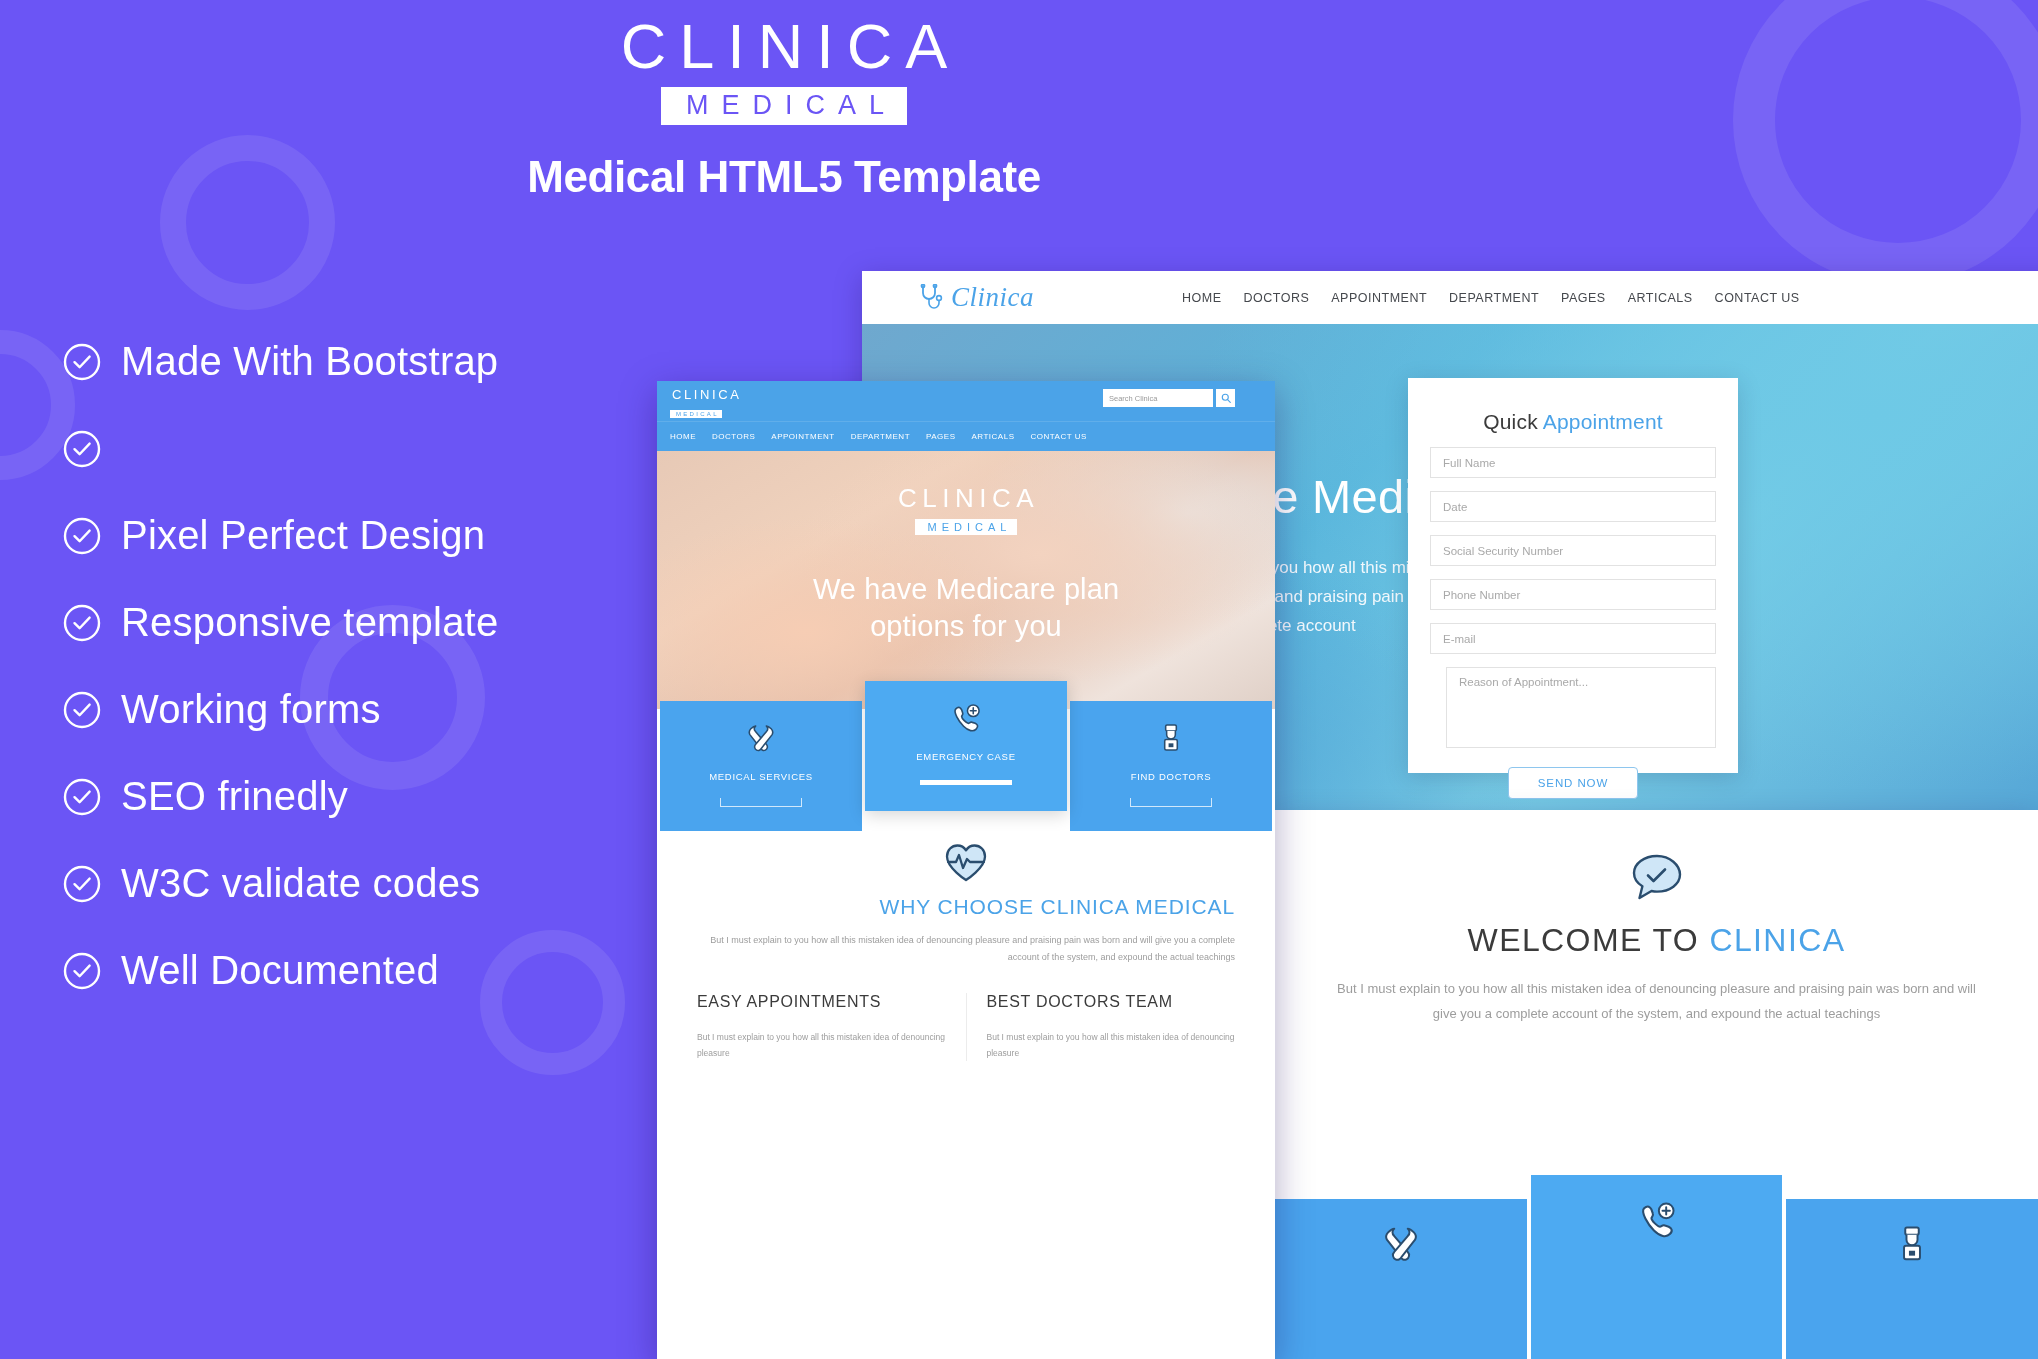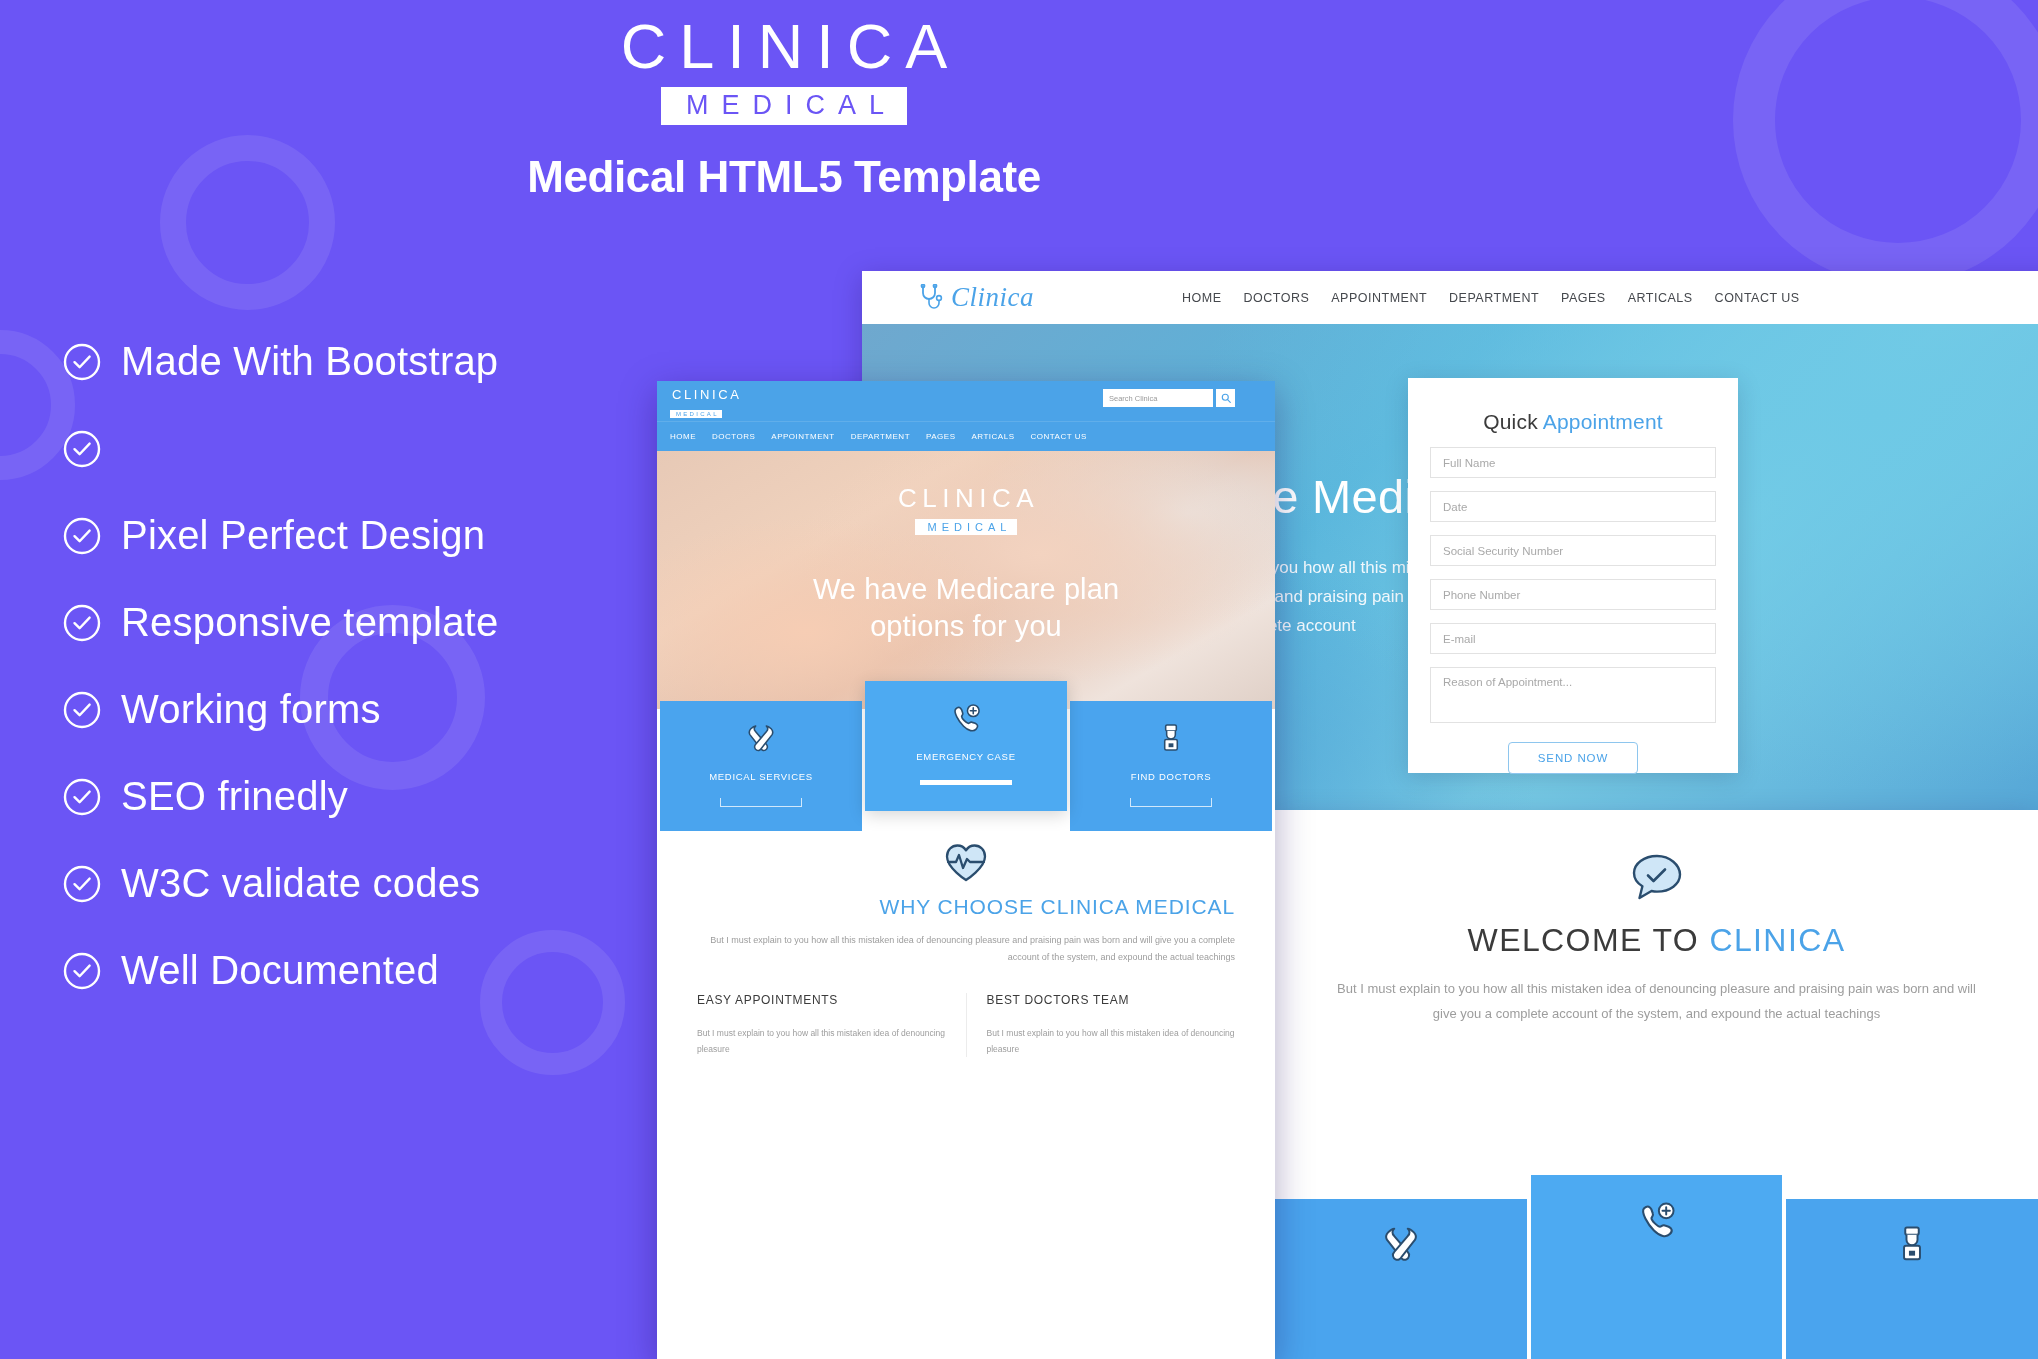--- a/index.html
+++ b/index.html
@@ -108,21 +108,21 @@
     background: #fff; box-shadow: 0 5px 22px rgba(20,40,80,0.18);
     padding: 32px 22px 0 22px;
   }
   #appointment-title { font-size: 21px; text-align: center; color: #3b3b3b; letter-spacing: 0.2px; }
   #appointment-title .accent { color: #4BA3E8; }
   .appt-field {
     margin-top: 13px; border: 1px solid #e2e2e2; height: 31px;
     display: flex; align-items: center; padding-left: 12px;
     font-size: 11.5px; color: #a9a9a9;
   }
-  .appt-field.textarea { height: 56px; align-items: flex-start; padding-top: 8px; }
+  .appt-field.textarea { height: 81px; align-items: flex-start; padding-top: 8px; margin-left: 16px; }
   #appt-send-wrap { text-align: center; margin-top: 19px; }
   #appt-send {
     display: inline-block; border: 1px solid #8ec6ee; border-radius: 4px;
     padding: 9px 29px; color: #4BA3E8; font-size: 11.5px; letter-spacing: 0.9px;
     background: #fff;
   }
 
   
   #mockup-front {
     position: absolute; left: 657px; top: 381px; width: 618px; height: 978px;
@@ -192,21 +192,21 @@
     padding: 0 40px;
   }
   #front-why-icon { width: 46px; height: 42px; margin: 0 auto 12px; display: block; }
   #front-why-title { color: #4BA3E8; font-size: 21px; letter-spacing: 0.9px; font-weight: 400; }
   #front-why-body { margin-top: 13px; font-size: 9px; color: #9d9d9d; line-height: 1.9; }
   #front-cols {
     position: absolute; left: 0; top: 612px; width: 618px; display: flex; padding: 0 20px;
   }
   .front-col { flex: 1; padding: 0 20px; }
   .front-col + .front-col { border-left: 1px solid #ececec; }
-  .front-col-title { font-size: 12px; color: #3b3b3b; letter-spacing: 0.7px; }
+  .front-col-title { font-size: 16px; color: #3b3b3b; letter-spacing: 0.7px; }
   .front-col-body { margin-top: 18px; font-size: 8.5px; color: #9d9d9d; line-height: 1.9; }
 
   
   #mockup-welcome {
     position: absolute; left: 1275px; top: 810px; width: 763px; height: 549px;
     background: #fff; overflow: hidden;
     box-shadow: 0 6px 26px rgba(30,10,90,0.2);
   }
   #welcome-inner { padding: 42px 60px 0 60px; text-align: center; }
   #welcome-icon { width: 58px; height: 52px; margin: 0 auto 18px; display: block; }

